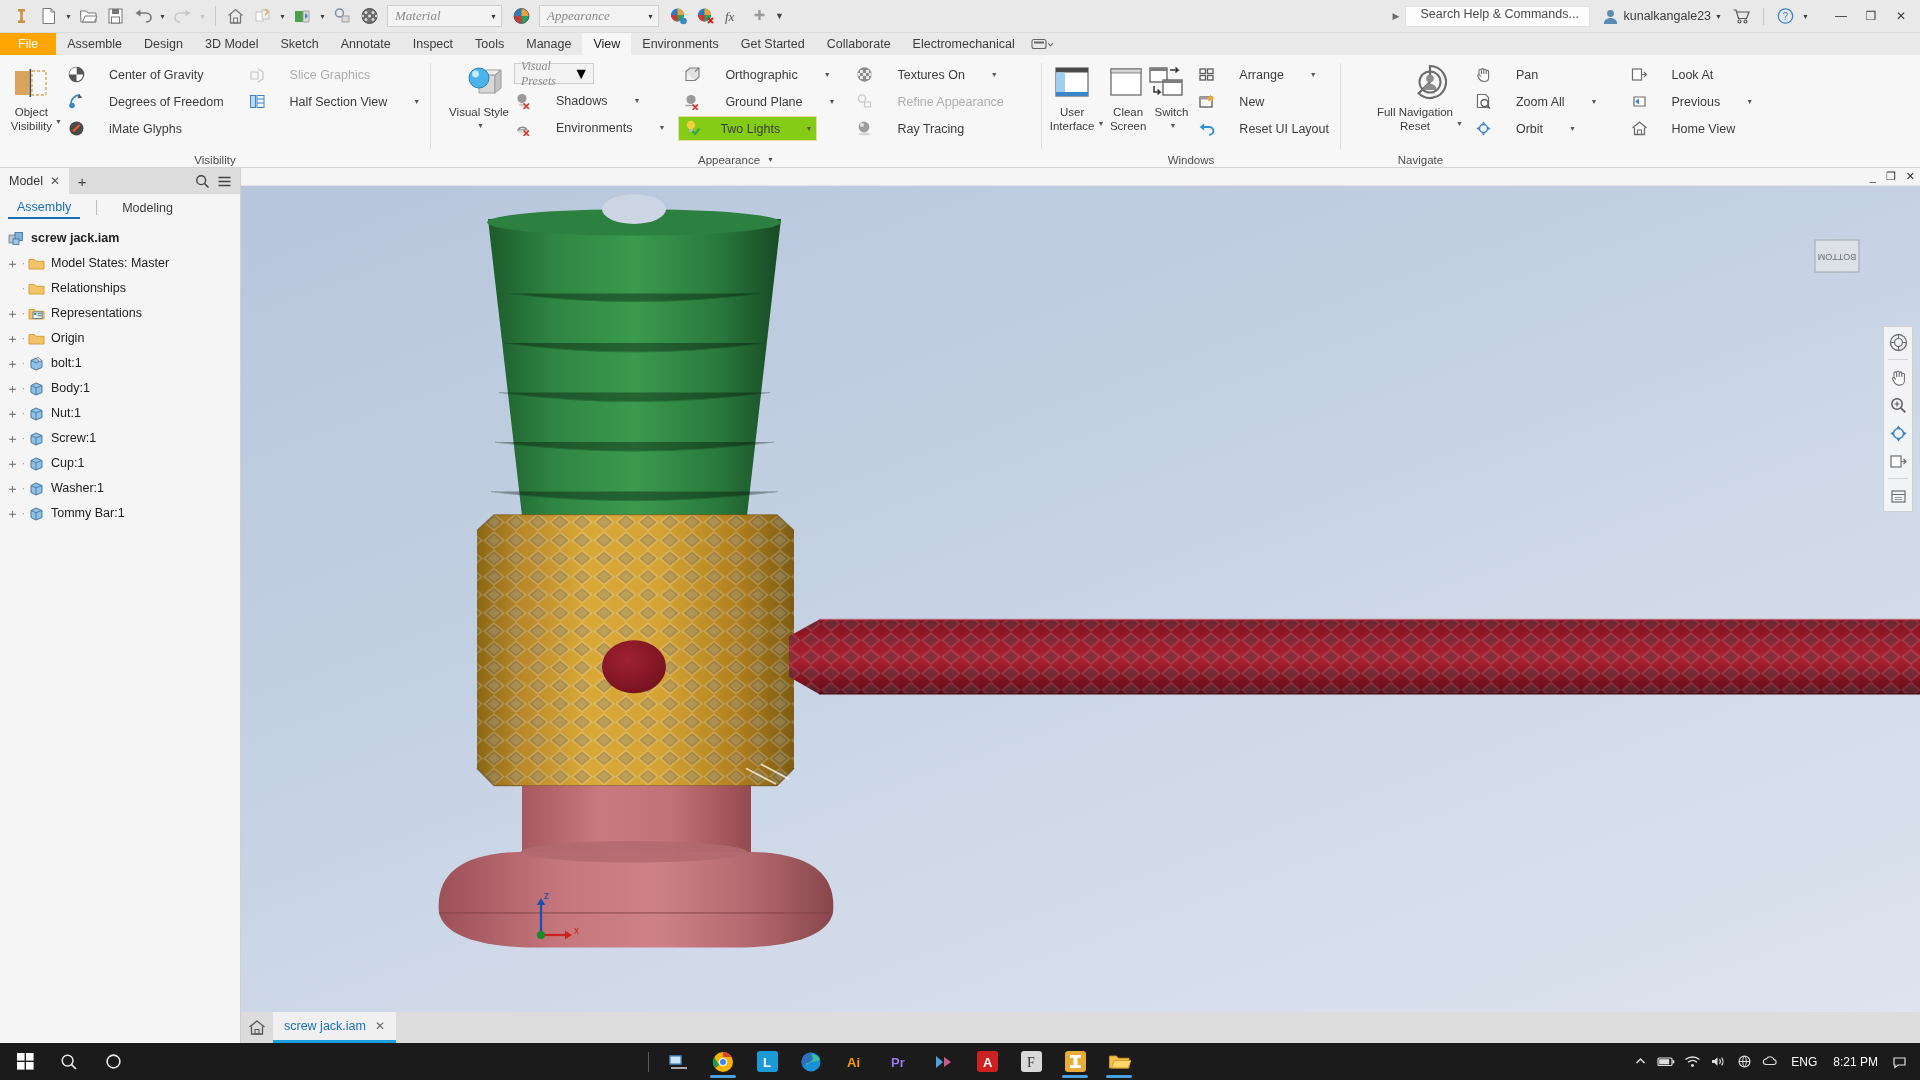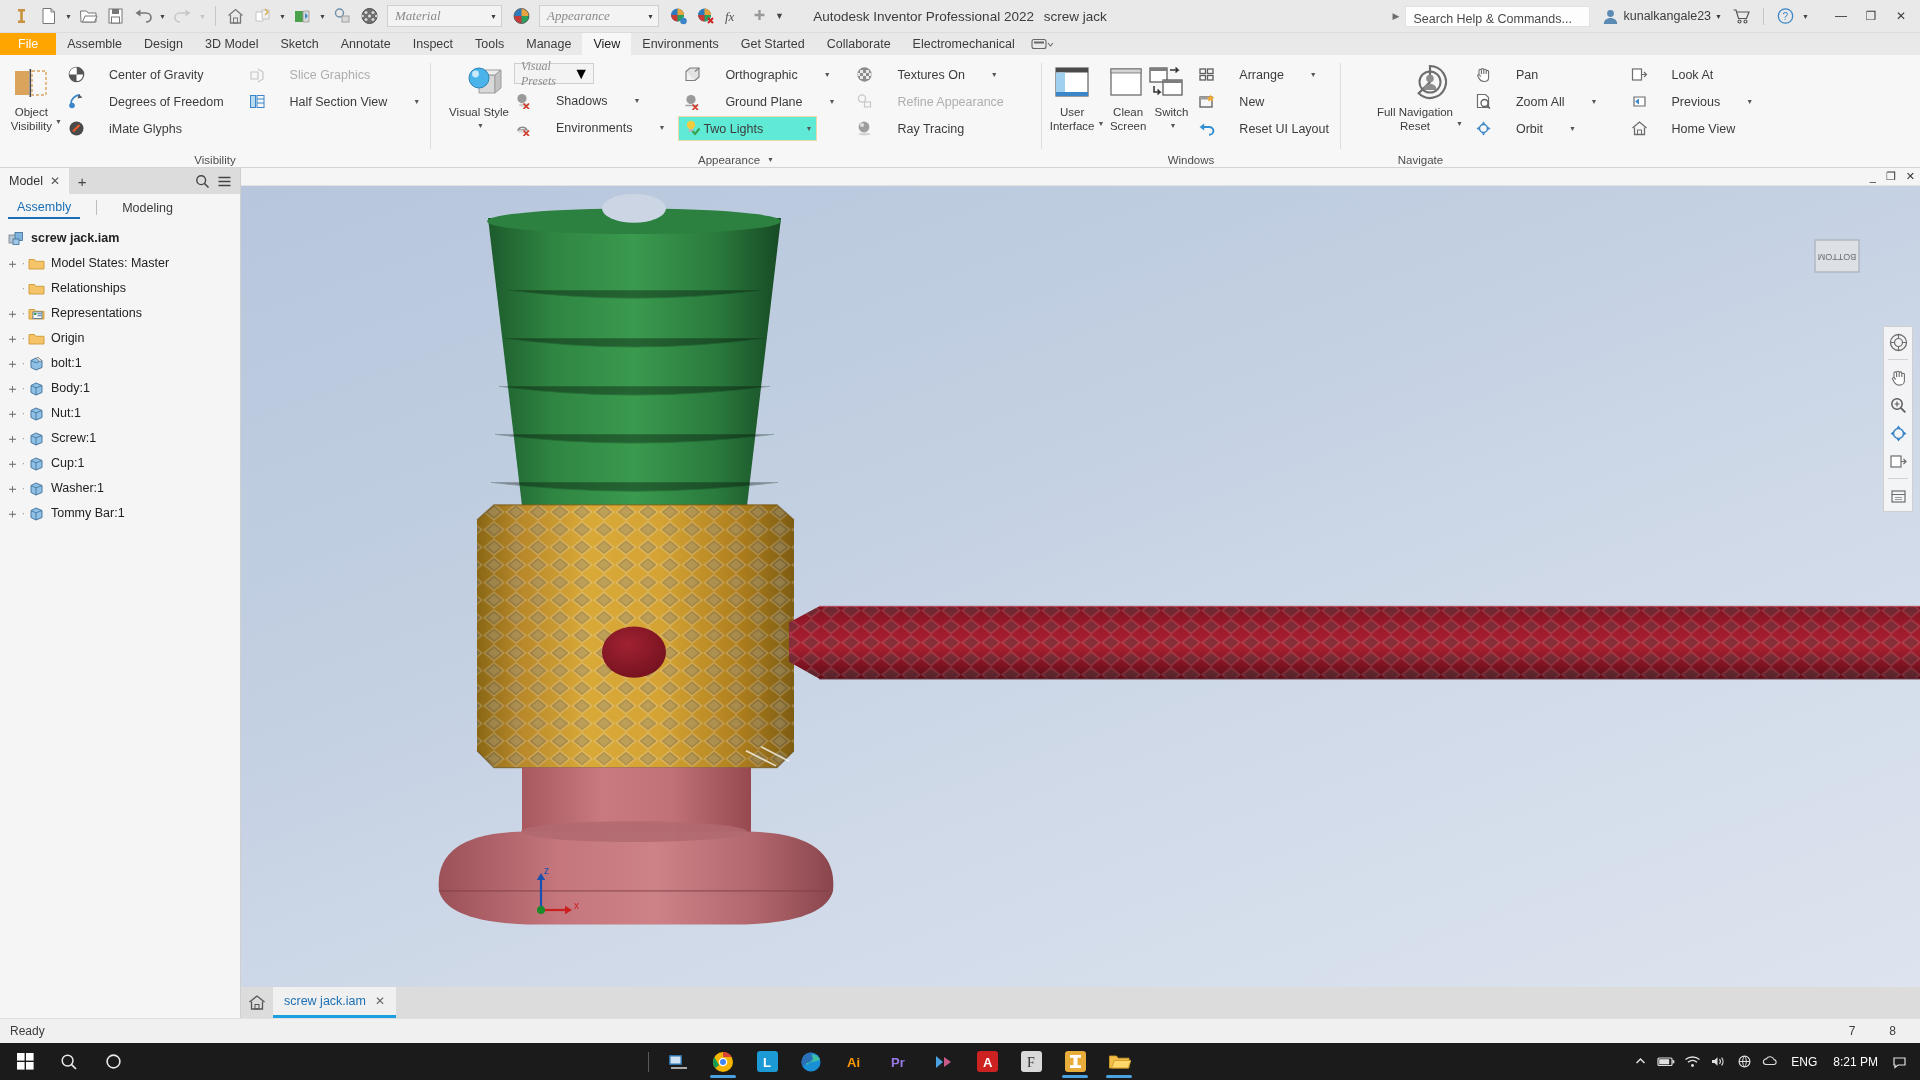--- a/index.html
+++ b/index.html
@@ -34,21 +34,21 @@
   .combo .carr { font-size: 7px; color: #3b3b3b; }
   .apptitle {
     position: absolute; left: 0; right: 0; text-align: center;
     font-size: 13.5px; color: #3c3c3c; pointer-events: none;
     font-family: "Liberation Sans", sans-serif;
   }
   .apptitle span { margin: 0 3px; }
   .tright { margin-left: auto; display: flex; align-items: center; height: 100%; padding-right: 4px; }
   .searchbox {
     width: 185px; height: 21px; background: #fdfdfd; border: 1px solid #e2e2e2;
-    display: flex; align-items: flex-end; padding-left: 7px;
+    display: flex; align-items: flex-start; padding-left: 14px;
     font-size: 12.5px; color: #4a4a4a;
   }
   .playarrow { font-size: 9px; color: #6d6d6d; margin-right: 6px; }
   .userchip { display: flex; align-items: center; gap: 4px; margin-left: 12px; font-size: 12.5px; color: #3c3c3c; }
   .vsep { width: 1px; height: 17px; background: #c5c5c5; margin: 0 8px; }
   .winbtns { display: flex; align-items: center; margin-left: 14px; }
   .winbtn { width: 30px; height: 24px; display: flex; align-items: center; justify-content: center; font-size: 12px; color: #3c3c3c; }
 
   
   .tabsbar {
@@ -98,22 +98,22 @@
   .dd { font-size: 7px; color: #555; margin-left: 3px; }
 
   .vp-combo {
     width: 80px; height: 21px; background: #f3f3f3; border: 1px solid #cfcfcf;
     display: flex; align-items: center; justify-content: space-between; padding: 0 4px 0 6px;
     margin: 1px 0 2px 5px;
   }
   .vp-combo .ctext { font-size: 12px; color: #8c8c8c; font-style: italic; font-family: "Liberation Serif", serif; }
 
   .wide-combo {
-    width: 139px; height: 25px; background: #5eead4; border: 1px solid #ead9a6;
-    display: flex; align-items: center; gap: 2px; padding: 0 4px 0 5px;
+    width: 139px; height: 25px; background: #84cc16; border: 1px solid #ead9a6;
+    display: flex; align-items: center; gap: 19px; padding: 0 4px 0 5px;
     font-size: 12.5px; color: #3c3c3c;
   }
   .wide-combo .fill { margin-left: auto; }
 
   
   .mainrow { flex: 1; display: flex; position: relative; min-height: 0; }
 
   
   .browser { width: 241px; background: #f5f5f5; display: flex; flex-direction: column;
     border-right: 1px solid #cfcfcf; flex: 0 0 241px; }
@@ -329,24 +329,20 @@
           </svg>
       </div>
       <div class="qbtn">
         <svg width="15" height="18" viewBox="0 0 15 18">
             <path d="M7.5 3v10M2.5 8h10" stroke="#9a9a9a" stroke-width="2.4"></path>
           </svg>
       </div>
       <div class="qcaret" style="font-size:9px">▼</div>
     </div>
 
-    <div class="apptitle">
-      <span>Autodesk Inventor Professional 2022</span>
-      <span>screw jack</span>
-    </div>
 
     <div class="tright">
       <span class="playarrow">▶</span>
       <div class="searchbox">
         <span>Search Help &amp; Commands...</span>
       </div>
       <div class="userchip">
         <svg width="17" height="17" viewBox="0 0 17 17">
             <circle cx="8.5" cy="5.5" r="3.4" fill="#5b8bb5"></circle>
             <path d="M1.8 16c0-3.8 3-6 6.7-6s6.7 2.2 6.7 6z" fill="#5b8bb5"></path>
@@ -1131,27 +1127,20 @@
             </svg>
         </div>
         <div class="dt">
           <span>screw jack.iam</span>
           <span class="x">✕</span>
         </div>
       </div>
     </div>
   </div>
 
-  <div class="statusbar">
-    <span>Ready</span>
-    <div class="sb-right">
-      <span>7</span>
-      <span>8</span>
-    </div>
-  </div>
 
   <div class="taskbar">
     <div class="tb-left">
       <div class="tb-btn">
         <svg width="17" height="17" viewBox="0 0 17 17">
             <rect x="0" y="0" width="7.6" height="7.6" fill="#fff"></rect>
             <rect x="9" y="0" width="7.6" height="7.6" fill="#fff"></rect>
             <rect x="0" y="9" width="7.6" height="7.6" fill="#fff"></rect>
             <rect x="9" y="9" width="7.6" height="7.6" fill="#fff"></rect>
           </svg>

